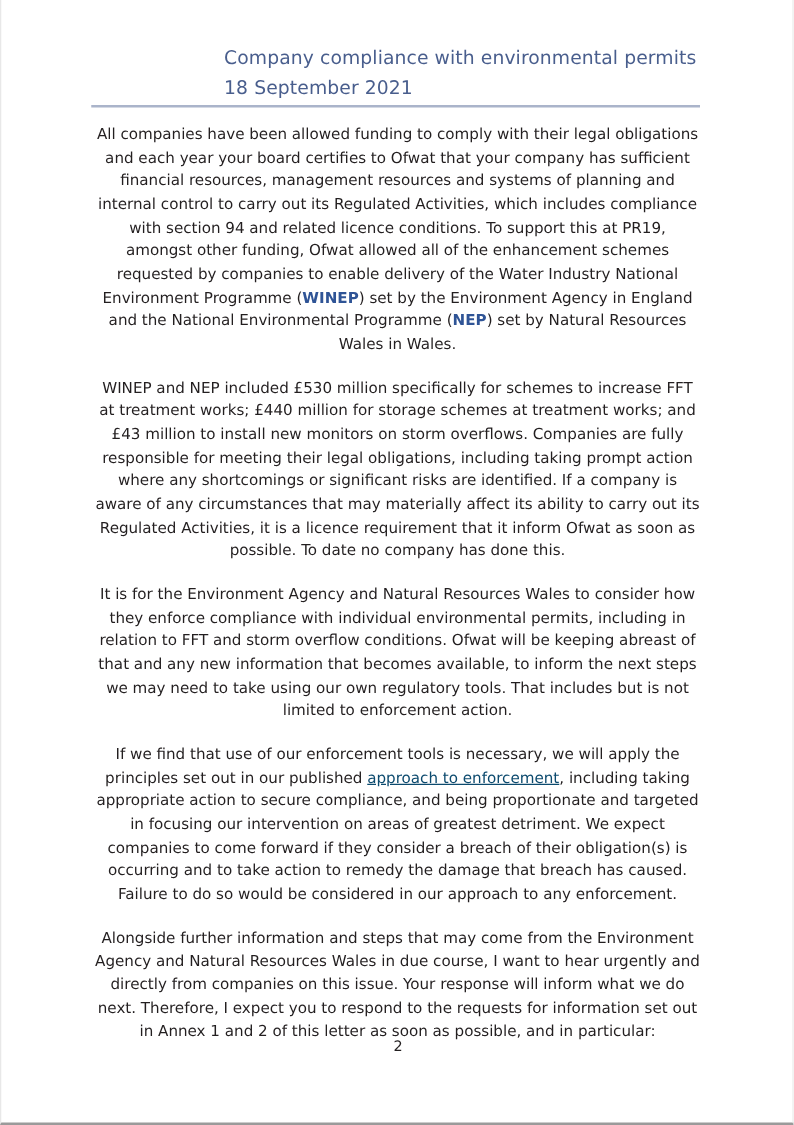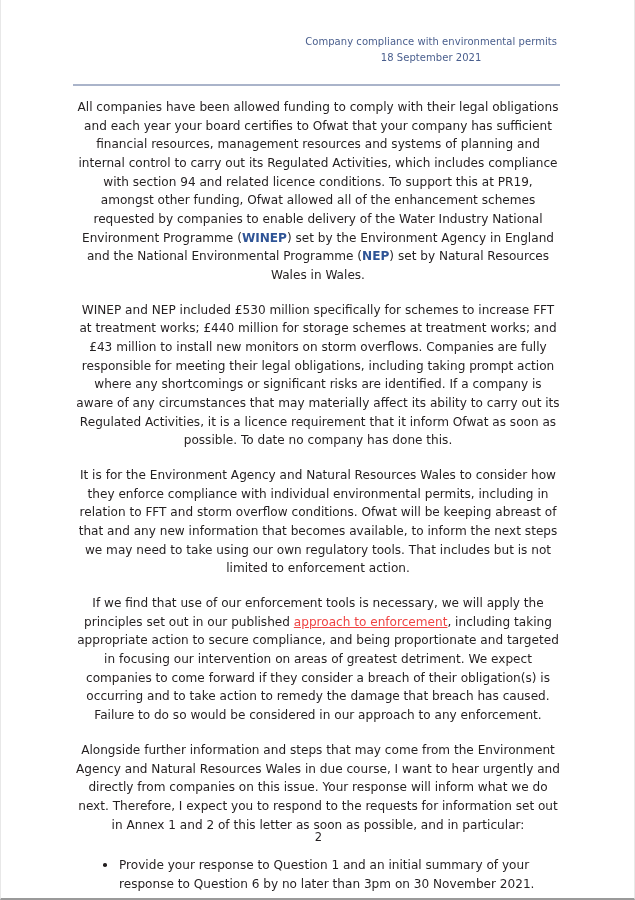--- a/index.html
+++ b/index.html
@@ -20,23 +20,23 @@
     border-right: 1px solid #e8e8e8;
     border-bottom: 2px solid #9a9a9a;
     overflow: hidden;
   }
 
   
   .doc-header {
     position: absolute;
     top: 34px;
     right: 77px;
-    text-align: center;
+    text-align: left;
     color: #495e8d;
-    font-size: 10px;
+    font-size: 15px;
     line-height: 1.62;
     letter-spacing: 0.005em;
   }
   .doc-header div { white-space: nowrap; }
 
   
   .header-rule {
     position: absolute;
     left: 72px;
     top: 84px;
@@ -59,21 +59,21 @@
     margin: 0 0 16px 0;
     text-align: center;
   }
   .content p:last-of-type { margin-bottom: 0; }
 
   .term {
     color: #2f5496;
     font-weight: bold;
   }
   .doc-link {
-    color: #ef4444;
+    color: #0c4a6e;
   }
 
   
   ul.bullets {
     list-style: none;
     margin: 22px 0 0 0;
     padding: 0;
   }
   ul.bullets li {
     position: relative;
@@ -120,22 +120,18 @@
     <p><span>All companies have been allowed funding to comply with their legal obligations and each year your board certifies to Ofwat that your company has sufficient financial resources, management resources and systems of planning and internal control to carry out its Regulated Activities, which includes compliance with section 94 and related licence conditions. To support this at PR19, amongst other funding, Ofwat allowed all of the enhancement schemes requested by companies to enable delivery of the Water Industry National Environment Programme (</span><span class="term">WINEP</span><span>) set by the Environment Agency in England and the National Environmental Programme (</span><span class="term">NEP</span><span>) set by Natural Resources Wales in Wales.</span></p>
 
     <p>WINEP and NEP included £530 million specifically for schemes to increase FFT at treatment works; £440 million for storage schemes at treatment works; and £43 million to install new monitors on storm overflows. Companies are fully responsible for meeting their legal obligations, including taking prompt action where any shortcomings or significant risks are identified. If a company is aware of any circumstances that may materially affect its ability to carry out its Regulated Activities, it is a licence requirement that it inform Ofwat as soon as possible. To date no company has done this.</p>
 
     <p>It is for the Environment Agency and Natural Resources Wales to consider how they enforce compliance with individual environmental permits, including in relation to FFT and storm overflow conditions. Ofwat will be keeping abreast of that and any new information that becomes available, to inform the next steps we may need to take using our own regulatory tools. That includes but is not limited to enforcement action.</p>
 
     <p><span>If we find that use of our enforcement tools is necessary, we will apply the principles set out in our published </span><a class="doc-link" href="#">approach to enforcement</a><span>, including taking appropriate action to secure compliance, and being proportionate and targeted in focusing our intervention on areas of greatest detriment. We expect companies to come forward if they consider a breach of their obligation(s) is occurring and to take action to remedy the damage that breach has caused. Failure to do so would be considered in our approach to any enforcement.</span></p>
 
     <p>Alongside further information and steps that may come from the Environment Agency and Natural Resources Wales in due course, I want to hear urgently and directly from companies on this issue. Your response will inform what we do next. Therefore, I expect you to respond to the requests for information set out in Annex 1 and 2 of this letter as soon as possible, and in particular:</p>
 
-    <ul class="bullets">
-      <li>Provide your response to Question 1 and an initial summary of your response to Question 6 by no later than 3pm on 30 November 2021.</li>
-
-    </ul>
 
   </div>
 
   <div class="page-number">2</div>
 
 </div>
 
 </body></html>

